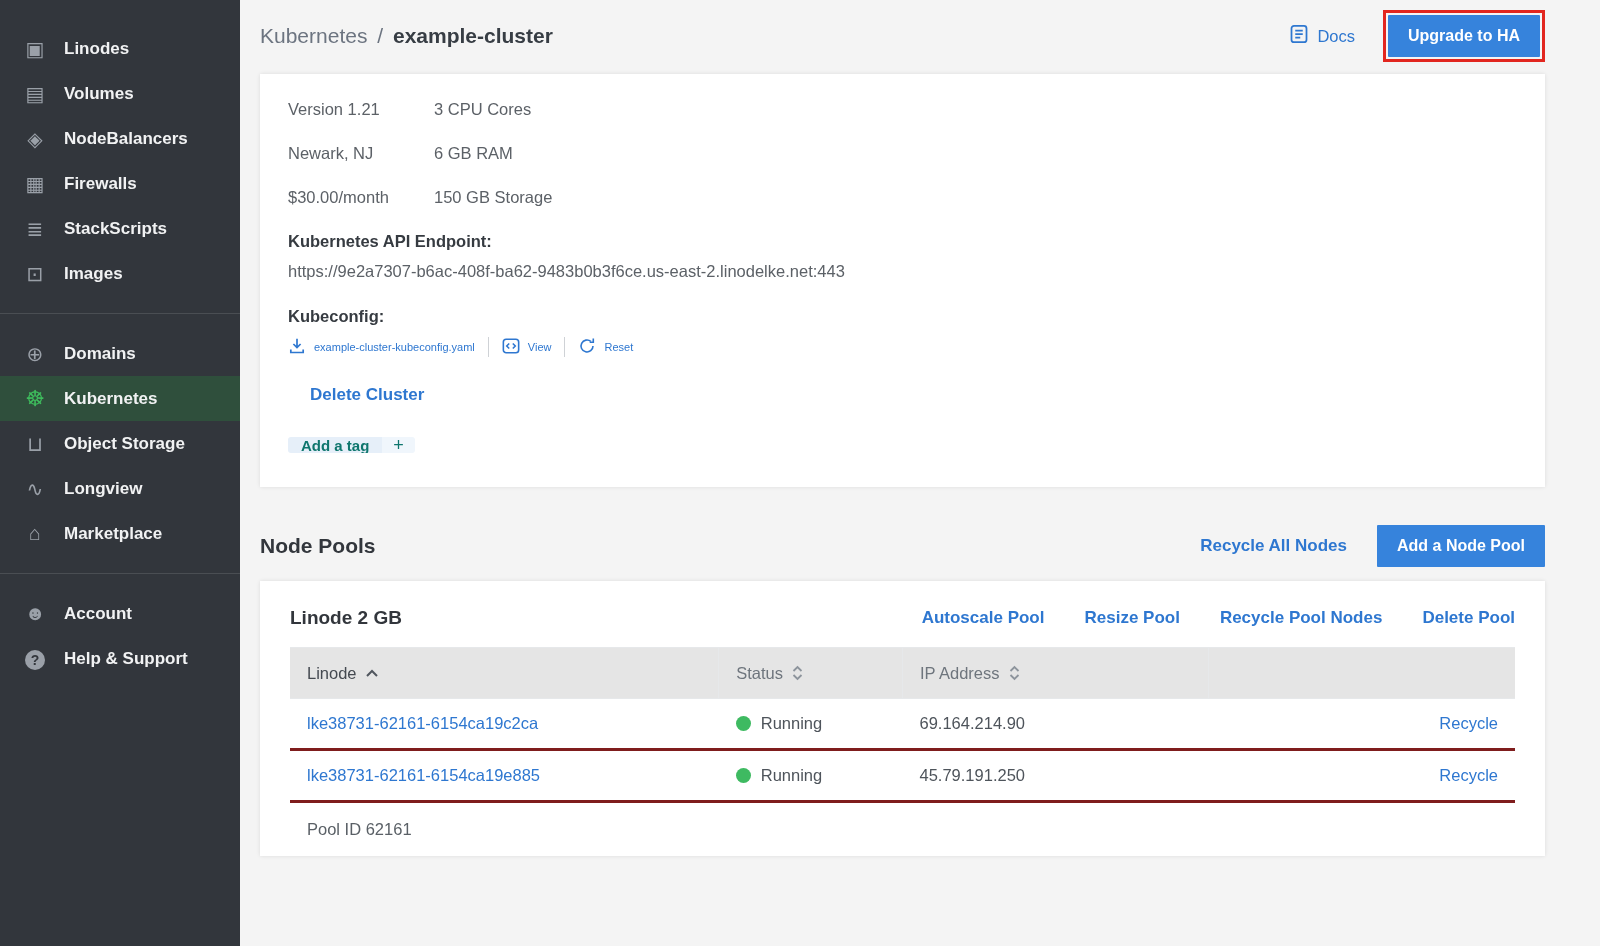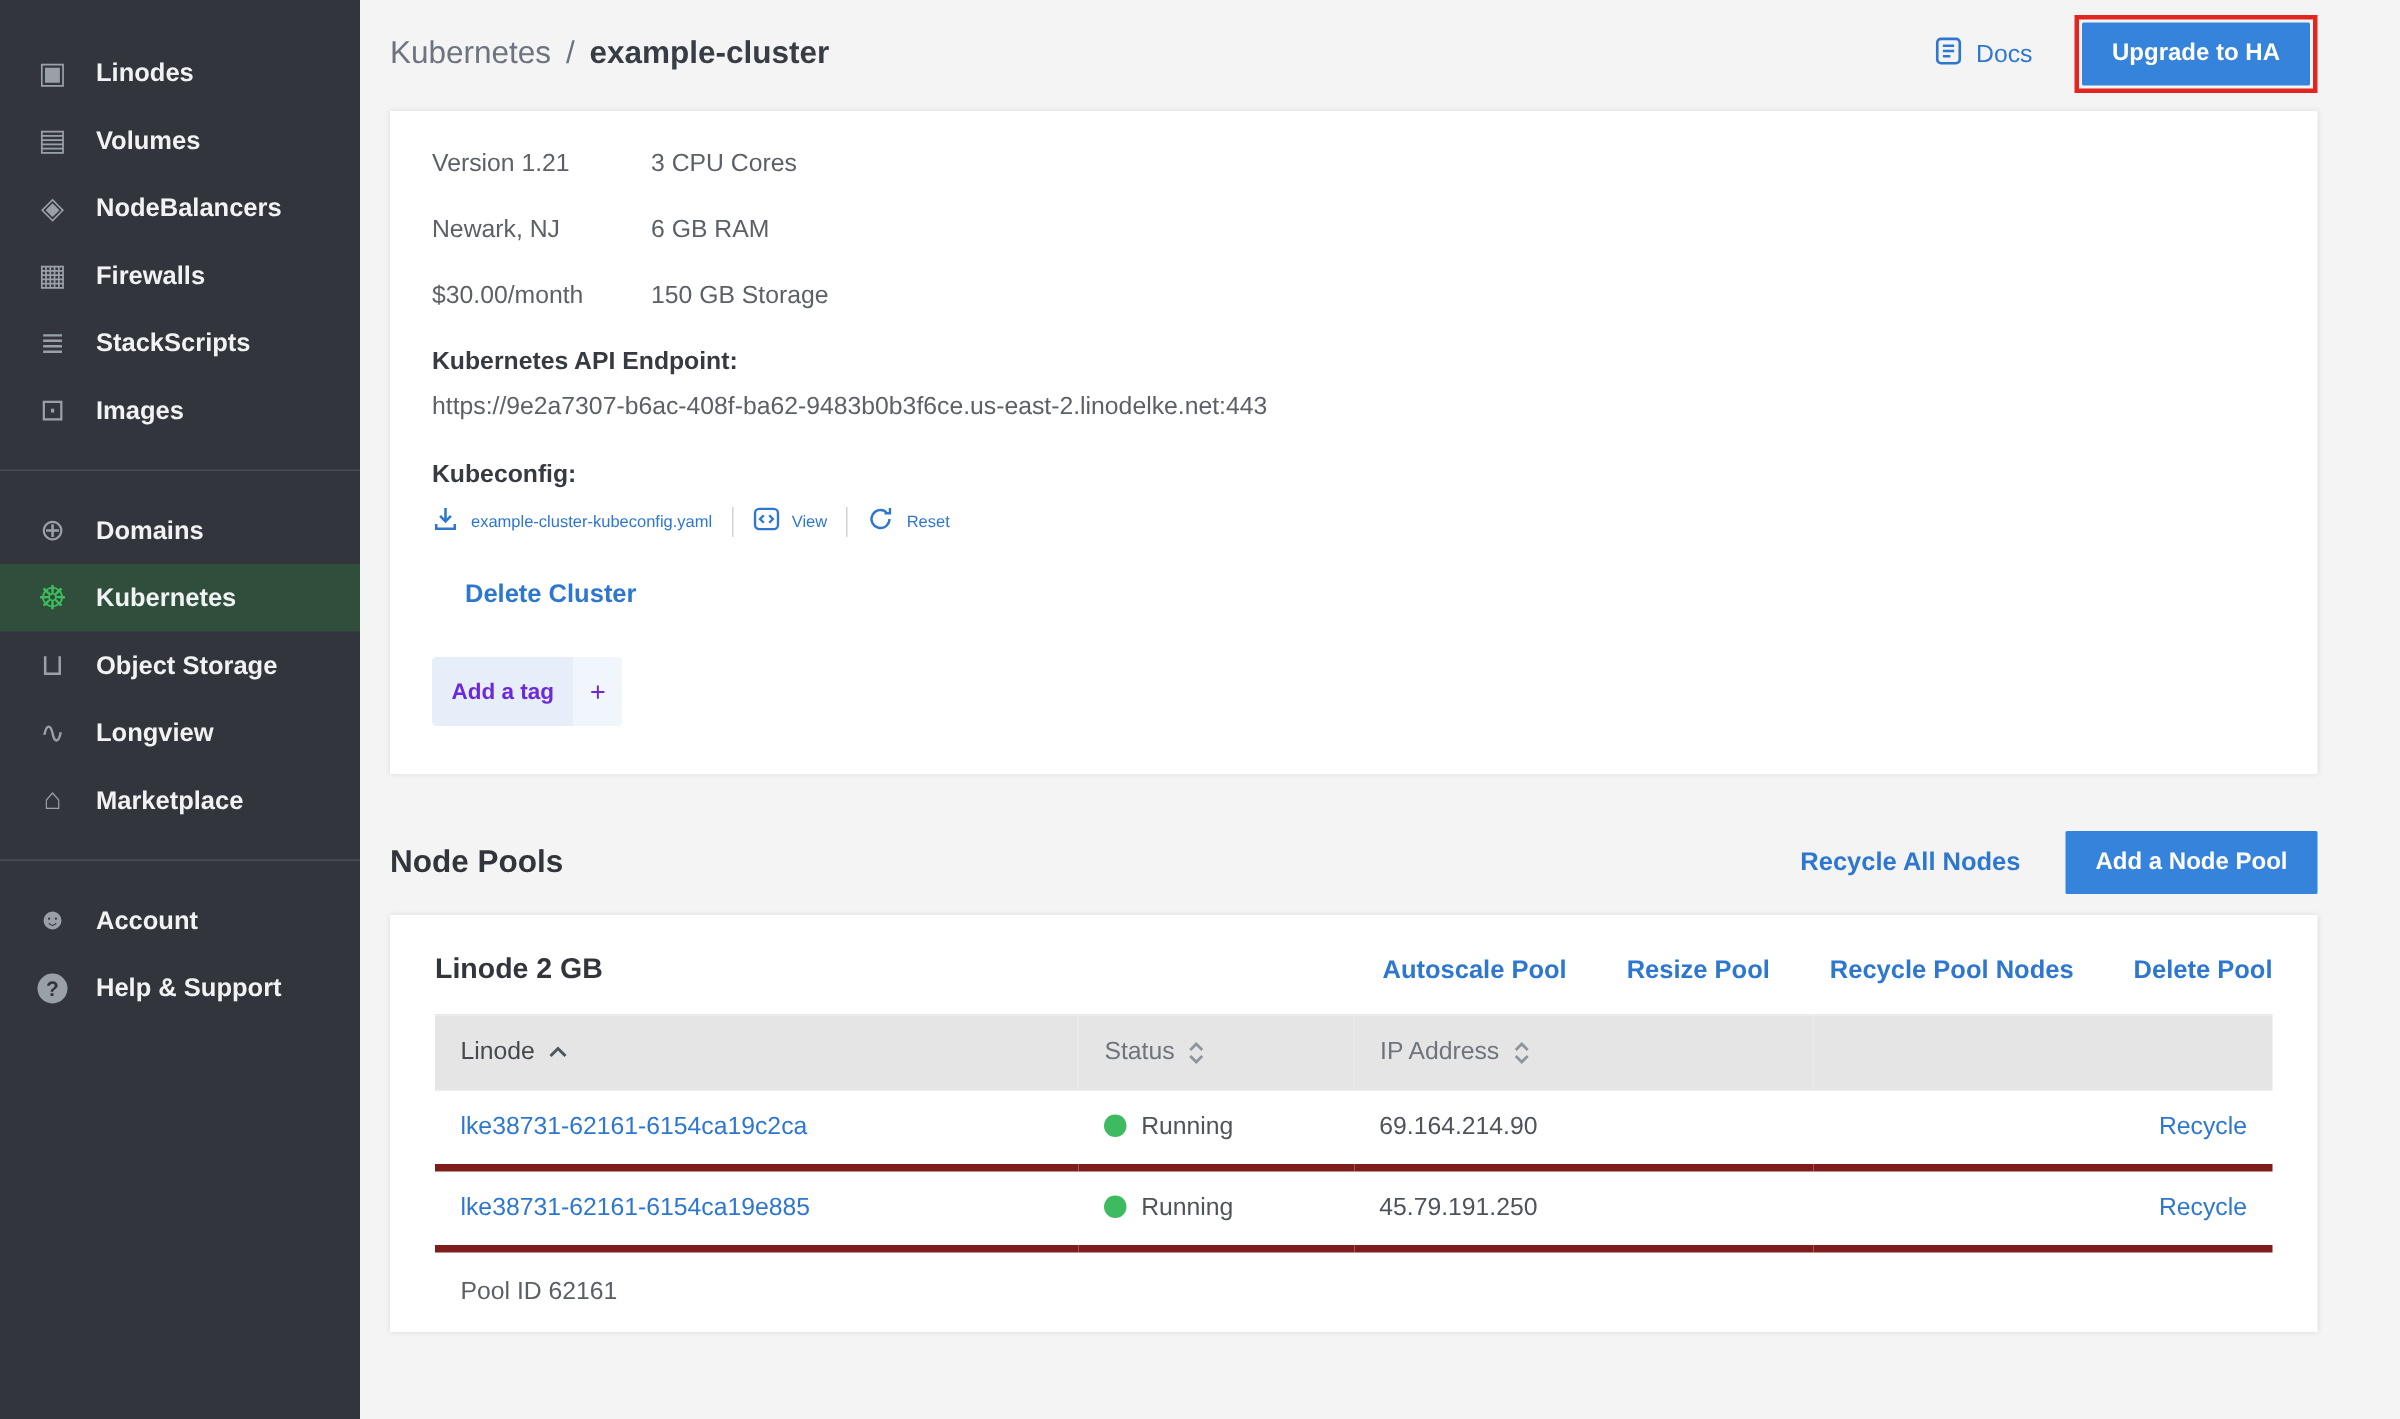--- a/index.html
+++ b/index.html
@@ -71,22 +71,22 @@
     color:#2e77d0; font-size:11px; text-decoration:none;
   }
   .vdiv { width:1px; height:20px; background:#cfd2d6; }
 
   .delete-cluster {
     display:inline-block; margin:28px 0 0 22px; cursor:pointer;
     color:#2e77d0; font-weight:bold; font-size:17px; text-decoration:none;
   }
 
   .addtag {
-    display:inline-flex; margin-top:32px; height:46px; border-radius:3px;
-    overflow:hidden; cursor:pointer; font-weight:bold; color:#6d28d9;justify-content:center;
+    display:inline-flex; margin-top:32px; height:16px; border-radius:3px;
+    overflow:hidden; cursor:pointer; font-weight:bold; color:#0f766e;justify-content:center;
   }
   .addtag-label { background:#e6eff9; display:flex; align-items:center; padding:0 13px; font-size:15px; }
   .addtag-plus  { background:#f0f6fc; display:flex; align-items:center; padding:0 11px; font-size:18px; font-weight:normal; }
 
   .pools-header { display:flex; justify-content:space-between; align-items:center; margin-top:38px; }
   .pools-header h2 { margin:0; font-size:21px; color:#32363c; }
   .pools-actions { display:flex; align-items:center; gap:30px; }
   .link-bold { color:#2e77d0; font-weight:bold; font-size:17px; cursor:pointer; text-decoration:none; }
 
   .pool-card { margin-top:14px; padding:26px 30px 0; }
@@ -100,21 +100,21 @@
     padding:15px 17px; border-top:1px solid #e6e8ea; border-bottom:1px solid #e6e8ea;
     cursor:pointer; white-space:nowrap;
   }
   thead th + th { border-left:1px solid #e6e8ea; }
   th .th-label { vertical-align:middle; margin-right:8px; }
   th.th-active .th-label { color:#454a51; }
   th svg { vertical-align:middle; }
   .col-linode { width:35%; } .col-status { width:15%; }
   .col-ip { width:25%; } .col-action { width:25%; }
 
-  tbody td { padding:15px 17px; border-bottom:5px solid #7f1d1d; color:#4e545b; }
+  tbody td { padding:15px 17px; border-bottom:3px solid #7f1d1d; color:#4e545b; }
   tbody a.cell-link { color:#2e77d0; text-decoration:none; cursor:pointer; }
   td.cell-action { text-align:right; }
   .dot {
     display:inline-block; width:15px; height:15px; border-radius:50%;
     margin-right:10px; vertical-align:-2px;
   }
   tfoot td { padding:17px; color:#5a6066; font-size:16.5px; }
 </style>
 </head>
 <body>

